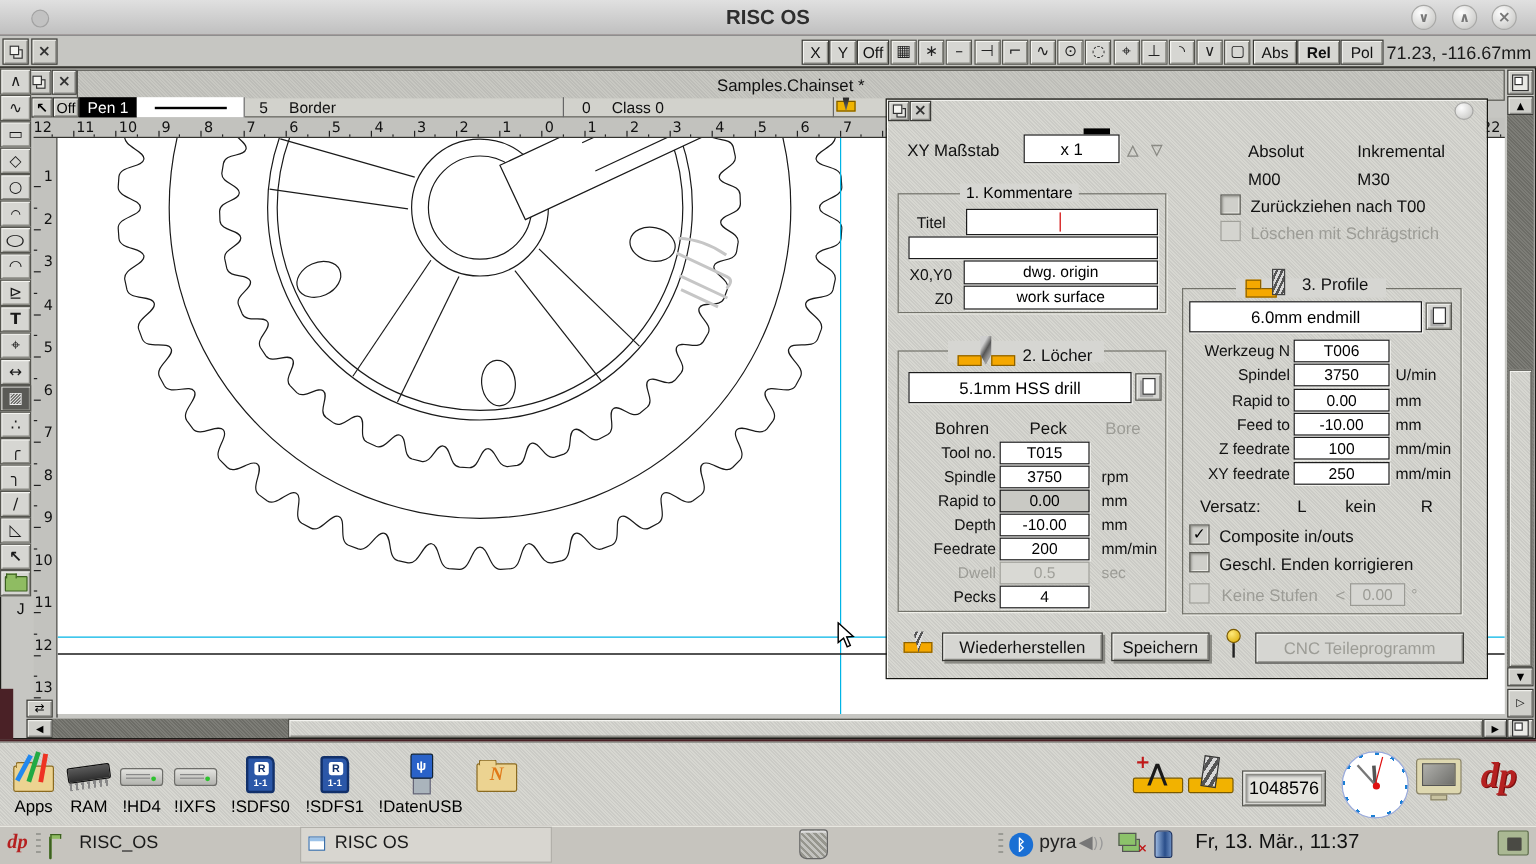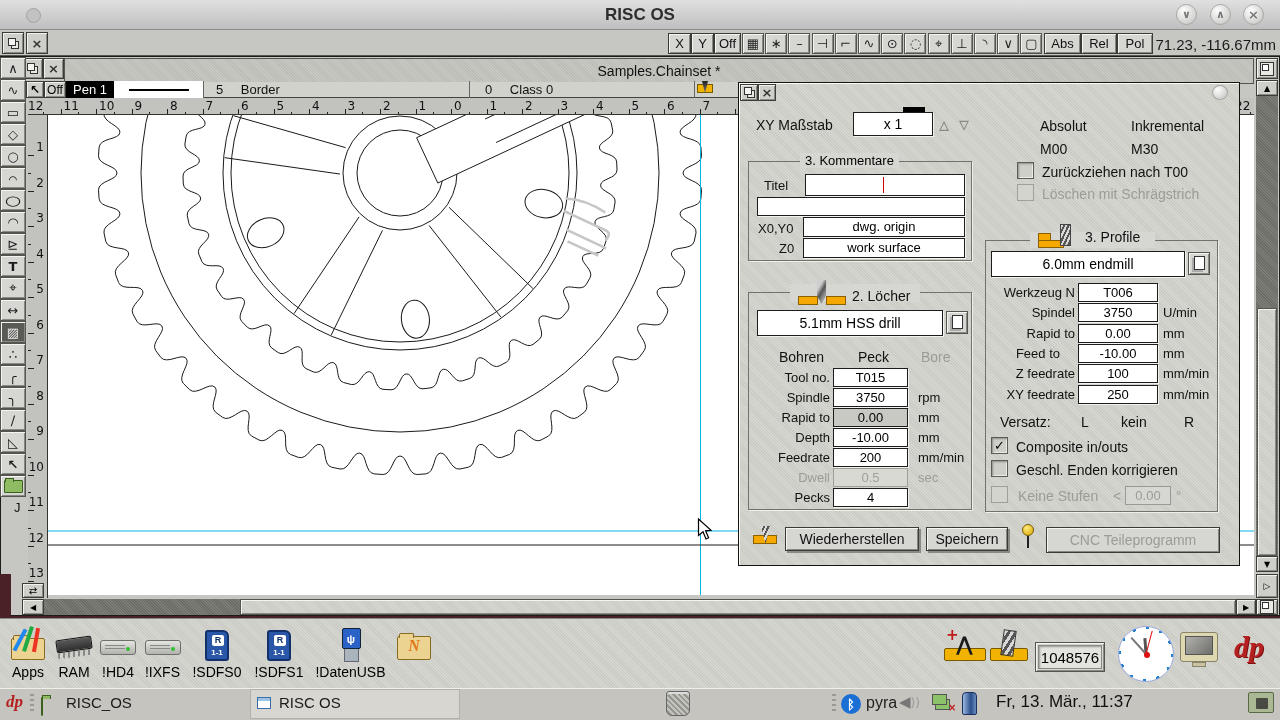--- a/index.html
+++ b/index.html
@@ -100,21 +100,21 @@
         <div class="bev tbic" style="position: absolute; box-sizing: border-box; left: 116px;">∿</div>
         <div class="bev tbic" style="position: absolute; box-sizing: border-box; left: 139.2px;">⊙</div>
         <div class="bev tbic" style="position: absolute; box-sizing: border-box; left: 162.4px;">◌</div>
         <div class="bev tbic" style="position: absolute; box-sizing: border-box; left: 185.6px;">⌖</div>
         <div class="bev tbic" style="position: absolute; box-sizing: border-box; left: 208.8px;">⊥</div>
         <div class="bev tbic" style="position: absolute; box-sizing: border-box; left: 232px;">◝</div>
         <div class="bev tbic" style="position: absolute; box-sizing: border-box; left: 255.2px;">∨</div>
         <div class="bev tbic" style="position: absolute; box-sizing: border-box; left: 278.4px;">▢</div>
       </div>
   <div class="ab btn bevp" style="left:1044px;top:3px;width:37px;height:21px;">Abs</div>
-  <div class="ab btn" style="left:1081px;top:3px;width:36px;height:21px;">Rel</div>
+  <div class="ab btn" style="left:1081px;top:3px;width:36px;height:21px;font-weight:bold;">Rel</div>
   <div class="ab btn" style="left:1117px;top:3px;width:36px;height:21px;">Pol</div>
   <div class="ab" style="left:1150px;top:6px;width:126px;text-align:right;font:15px 'Liberation Sans',sans-serif;color:#1a1a1a;">71.23, -116.67mm</div>
 </div>
 
 
 <div class="ab" style="left:0;top:56px;width:1280px;height:560px;background:#c6c6c2;border:1px solid #1c1c18;"></div>
 
 
 <div class="ab wb cen" style="left:22px;top:58px;width:21px;height:21px;">
       <span class="gback"></span>
@@ -437,21 +437,21 @@
 <span class="rd on ab" style="left:1110px;top:140px;"></span>
 <div class="ab lb" style="left:1131px;top:141px;font-size:14px;">M30</div>
 
 <span class="ck ab" style="left:1017px;top:162px;"></span>
 <div class="ab lb" style="left:1042px;top:164px;font-size:14px;">Zurückziehen nach T00</div>
 <span class="ck ckdis ab" style="left:1017px;top:184px;"></span>
 <div class="ab lb dis" style="left:1042px;top:186px;font-size:14px;">Löschen mit Schrägstrich</div>
 
 
 <div class="ab grp" style="left:748px;top:161px;width:224px;height:100px;"></div>
-<div class="ab gt" style="left:800px;top:153px;">3. Kommentare</div>
+<div class="ab gt" style="left:800px;top:153px;">1. Kommentare</div>
 <div class="ab lb" style="left:764px;top:178px;">Titel</div>
 <div class="ab fld" style="left:805px;top:174px;width:160px;height:22px;"></div>
 <div class="ab" style="left:883px;top:177px;width:1px;height:16px;background:#d00000;"></div>
 <div class="ab fld" style="left:757px;top:197px;width:208px;height:19px;"></div>
 <div class="ab lb" style="left:758px;top:221px;text-align:center;">X0,Y0</div>
 <div class="ab fld" style="left:803px;top:217px;width:162px;height:20px;line-height:18px;">dwg. origin</div>
 <div class="ab lb" style="left:779px;top:241px;">Z0</div>
 <div class="ab fld" style="left:803px;top:238px;width:162px;height:20px;line-height:18px;">work surface</div>
 
 
@@ -502,21 +502,21 @@
 <div class="ab bev menu-btn" style="left:1188px;top:252px;width:22px;height:23px;"></div>
 <div class="ab" id="pfields" style="left:985px;top:283px;width:235px;height:121px;">
       <div class="lb fr-l" style="position: absolute; box-sizing: border-box; right: 145px; top: 2px;">Werkzeug N</div>
       <div class="fld" style="position: absolute; box-sizing: border-box; left: 93px; top: 0px; width: 80px; height: 19px;">T006</div>
       <div class="lb fr-l" style="position: absolute; box-sizing: border-box; right: 145px; top: 22.3px;">Spindel</div>
       <div class="fld" style="position: absolute; box-sizing: border-box; left: 93px; top: 20.3px; width: 80px; height: 19px;">3750</div>
       <div class="funit" style="position: absolute; box-sizing: border-box; left: 178px; top: 22.3px;">U/min</div>
       <div class="lb fr-l" style="position: absolute; box-sizing: border-box; right: 145px; top: 42.6px;">Rapid to</div>
       <div class="fld" style="position: absolute; box-sizing: border-box; left: 93px; top: 40.6px; width: 80px; height: 19px;">0.00</div>
       <div class="funit" style="position: absolute; box-sizing: border-box; left: 178px; top: 42.6px;">mm</div>
-      <div class="lb fr-l" style="position: absolute; box-sizing: border-box; right: 160px; top: 62.9px;">Feed to</div>
+      <div class="lb fr-l" style="position: absolute; box-sizing: border-box; right: 145px; top: 62.9px;">Feed to</div>
       <div class="fld" style="position: absolute; box-sizing: border-box; left: 93px; top: 60.9px; width: 80px; height: 19px;">-10.00</div>
       <div class="funit" style="position: absolute; box-sizing: border-box; left: 178px; top: 62.9px;">mm</div>
       <div class="lb fr-l" style="position: absolute; box-sizing: border-box; right: 145px; top: 83.2px;">Z feedrate</div>
       <div class="fld" style="position: absolute; box-sizing: border-box; left: 93px; top: 81.2px; width: 80px; height: 19px;">100</div>
       <div class="funit" style="position: absolute; box-sizing: border-box; left: 178px; top: 83.2px;">mm/min</div>
       <div class="lb fr-l" style="position: absolute; box-sizing: border-box; right: 145px; top: 103.5px;">XY feedrate</div>
       <div class="fld" style="position: absolute; box-sizing: border-box; left: 93px; top: 101.5px; width: 80px; height: 19px;">250</div>
       <div class="funit" style="position: absolute; box-sizing: border-box; left: 178px; top: 103.5px;">mm/min</div>
     </div>
 <div class="ab lb" style="left:1000px;top:414px;font-size:14px;">Versatz:</div>

